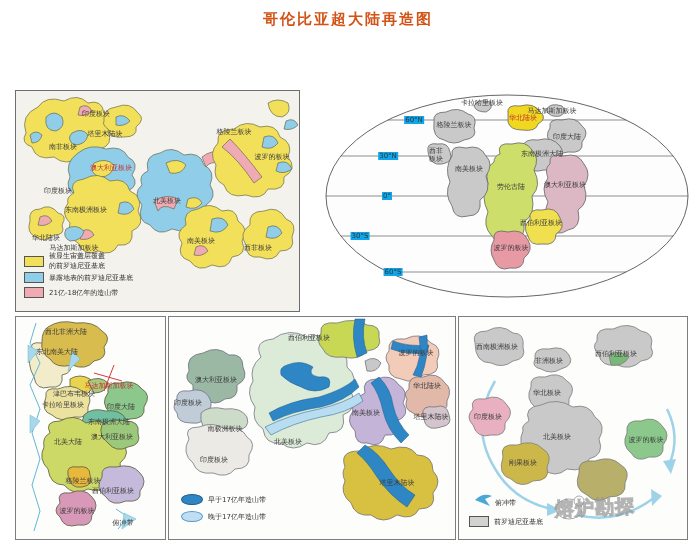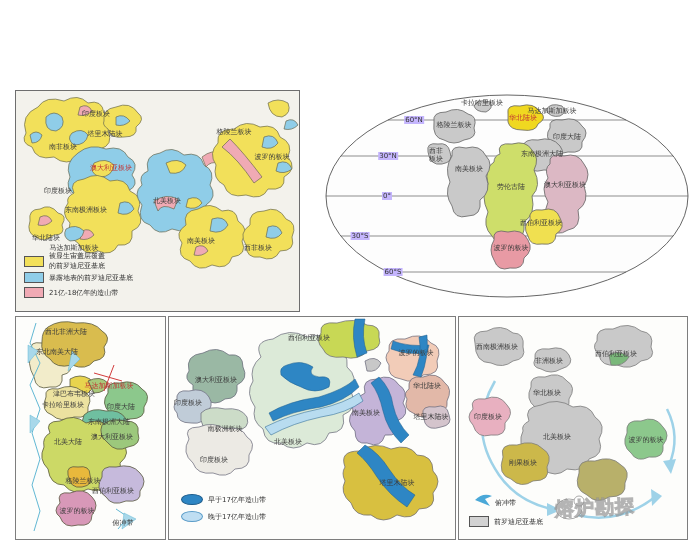--- a/index.html
+++ b/index.html
@@ -13,39 +13,40 @@
   #oval{left:322px;top:92px;width:370px;height:212px;}
   #p3{left:15px;top:316px;width:151px;height:224px;}
   #p4{left:168px;top:316px;width:288px;height:224px;}
   #p5{left:458px;top:316px;width:230px;height:224px;}
   .panel svg{position:absolute;left:0;top:0;}
   .lbl{position:absolute;transform:translate(-50%,-50%);font-size:7px;line-height:1.15;
        color:#3b3b3b;white-space:nowrap;pointer-events:none;font-family:Liberation Serif, serif;}
   .lbl.red{color:#c23434;}
   .lbl.wrap{white-space:normal;width:16px;text-align:center;}
   .lat{position:absolute;transform:translate(-50%,-50%);font-size:7px;color:#333;
-       background:#c4b5fd;padding:0 1px;}
+       background:#0ea5e9;padding:0 1px;}
   .legend{position:absolute;font-size:7px;color:#333;}
   .lg-row{position:absolute;display:flex;align-items:center;}
   .sw{width:18px;height:9px;border:1px solid #555;margin-right:5px;flex:0 0 auto;}
   .sw.yellow{background:#f2e05a;} .sw.blue{background:#8fcde8;} .sw.pink{background:#f0aab4;}
   .sw.gray{background:#d2d2d2;}
   .sw.ell{width:20px;height:9px;border-radius:50%;}
   .sw.orog-old{background:#2e86c4;border-color:#1c5c8c;}
   .sw.orog-young{background:#bfdef2;border-color:#5a9cc8;}
   .pre{white-space:pre-line;text-align:center;}
   .watermark{position:absolute;left:96px;top:178px;font-size:19px;font-weight:bold;
        letter-spacing:1px;color:rgba(255,255,255,0.25);-webkit-text-stroke:1px rgba(140,140,140,0.65);
        transform:rotate(-2deg);}
 </style>
 </head>
 <body>
 
 <div id="stage">
 
+  <div class="title">哥伦比亚超大陆再造图</div>
 
   <div id="p1" class="panel">
     <svg width="285" height="222" viewBox="0 0 285 222">
       <g stroke="#6a6a50" stroke-width="0.7">
         <path fill="#f2e05a" d="M10,42 Q4,24 22,16 Q30,4 48,10 Q62,2 72,12 Q86,8 88,22 Q98,28 92,40 Q98,54 84,58 Q80,70 64,66 Q50,76 38,66 Q20,70 16,56 Q4,52 10,42 Z"></path>
         <path fill="#8fcde8" d="M30,26 Q38,18 46,26 Q50,36 40,40 Q28,40 30,26 Z"></path>
         <path fill="#8fcde8" d="M56,42 Q66,36 72,44 Q70,54 58,54 Q50,48 56,42 Z"></path>
         <path fill="#8fcde8" d="M14,44 Q20,38 26,44 Q24,52 16,52 Z"></path>
         <path fill="#f0aab4" d="M64,16 Q72,12 76,20 Q70,26 62,24 Z"></path>
         <path fill="#f2e05a" d="M88,30 Q86,18 100,16 Q114,10 122,22 Q130,28 120,36 Q122,46 108,46 Q94,48 92,38 Q86,34 88,30 Z"></path>

